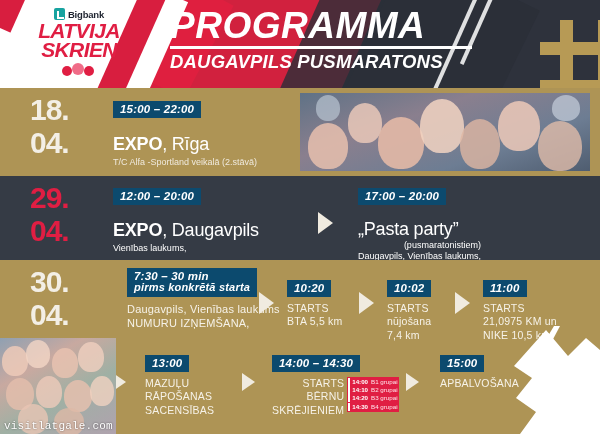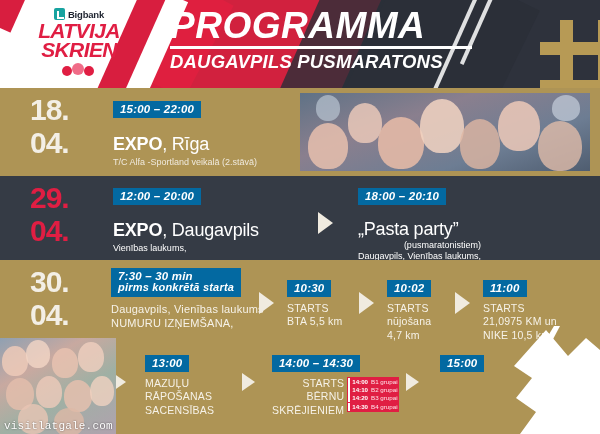--- a/index.html
+++ b/index.html
@@ -98,21 +98,21 @@
   .band-dark{background:#353B45;}
 
   .daynum{
     position:absolute;font-size:30px;font-weight:bold;line-height:.92;
     letter-spacing:-1px;
   }
   .daynum.light{color:#F3EFE6;}
   .daynum.red{color:#E01E43;}
 
   .badge{
-    display:inline-block;background:#0369a1;color:#ffffff;
+    display:inline-block;background:#0c4a6e;color:#ffffff;
     font-size:11.5px;font-weight:bold;font-style:italic;
     padding:2px 7px 3px;letter-spacing:.2px;white-space:nowrap;
   }
   .badge .sub{display:block;font-size:11px;line-height:1.05;margin-top:0px;}
 
   .ev-title{font-size:18px;line-height:1.05;letter-spacing:-.2px;}
   .ev-title b{font-weight:bold;}
   .ev-title.light{color:#ffffff;}
   .ev-sub{font-size:9px;line-height:1.18;letter-spacing:0;}
   .ev-sub.light{color:#EFE9DD;}
@@ -233,60 +233,60 @@
       <span class="badge">12:00 – 20:00</span>
       <div class="ev-title light" style="margin-top:16px;">
         <b>EXPO</b><span>, Daugavpils</span>
       </div>
       <div class="ev-sub white" style="margin-top:3px;">Vienības laukums,</div>
     </div>
 
     <div class="arrow" style="position:absolute;left:318px;top:36px;"></div>
 
     <div style="position:absolute;left:358px;top:10px;">
-      <span class="badge">18:00 – 20:10</span>
+      <span class="badge">17:00 – 20:00</span>
       <div class="ev-title light" style="margin-top:15px;">„Pasta party”</div>
       <div class="ev-sub white" style="margin-top:1px;text-align:right;">(pusmaratonistiem)</div>
       <div class="ev-sub white">Daugavpils, Vienības laukums,</div>
     </div>
   </div>
 
   <div class="band band-gold" style="top:260px;height:174px;">
     <div class="daynum light" style="left:30px;top:8px;">30.</div>
     <div class="daynum light" style="left:30px;top:41px;">04.</div>
 
-    <div style="position:absolute;left:111px;top:8px;">
+    <div style="position:absolute;left:127px;top:8px;">
       <span class="badge">
         <span>7:30 – 30 min</span>
         <span class="sub">pirms konkrētā starta</span>
       </span>
       <div class="slot-label big" style="margin-top:5px;">
         <div>Daugavpils, Vienības laukums</div>
         <div>NUMURU IZŅEMŠANA,</div>
       </div>
     </div>
 
     <div class="arrow" style="position:absolute;left:259px;top:32px;"></div>
 
     <div style="position:absolute;left:287px;top:18px;">
-      <span class="badge">10:30</span>
+      <span class="badge">10:20</span>
       <div class="slot-label" style="margin-top:5px;">
         <div>STARTS</div>
         <div>BTA 5,5 km</div>
       </div>
     </div>
 
     <div class="arrow" style="position:absolute;left:359px;top:32px;"></div>
 
     <div style="position:absolute;left:387px;top:18px;">
       <span class="badge">10:02</span>
       <div class="slot-label" style="margin-top:5px;">
         <div>STARTS</div>
         <div>nūjošana</div>
-        <div>4,7 km</div>
+        <div>7,4 km</div>
       </div>
     </div>
 
     <div class="arrow" style="position:absolute;left:455px;top:32px;"></div>
 
     <div style="position:absolute;left:483px;top:18px;">
       <span class="badge">11:00</span>
       <div class="slot-label" style="margin-top:5px;">
         <div>STARTS</div>
         <div>21,0975 KM un</div>
@@ -333,20 +333,23 @@
             <span class="grp-g">B4 grupai</span>
           </div>
         </div>
       </div>
     </div>
 
     <div class="arrow sm" style="position:absolute;left:406px;top:113px;"></div>
 
     <div style="position:absolute;left:440px;top:93px;">
       <span class="badge">15:00</span>
+      <div class="slot-label" style="margin-top:5px;">
+        <div>APBALVOŠANA</div>
+      </div>
     </div>
 
     <div class="photo" style="left:0;top:78px;width:116px;height:96px;background:linear-gradient(150deg,#8fa0b2 0%,#c8a9a0 30%,#9fb0a4 60%,#b0a2ae 100%);">
       <span class="ph-child" style="left:2px;top:8px;width:26px;height:30px;background:#edcab9;opacity:.85;"></span>
       <span class="ph-child" style="left:26px;top:2px;width:24px;height:28px;background:#f2d6c6;opacity:.8;"></span>
       <span class="ph-child" style="left:52px;top:10px;width:26px;height:30px;background:#e7c2b0;opacity:.85;"></span>
       <span class="ph-child" style="left:78px;top:4px;width:26px;height:30px;background:#f0d0bf;opacity:.8;"></span>
       <span class="ph-child" style="left:6px;top:40px;width:28px;height:32px;background:#e3bdab;opacity:.85;"></span>
       <span class="ph-child" style="left:36px;top:38px;width:26px;height:32px;background:#eecbba;opacity:.8;"></span>
       <span class="ph-child" style="left:64px;top:42px;width:28px;height:32px;background:#e5c0ae;opacity:.85;"></span>

